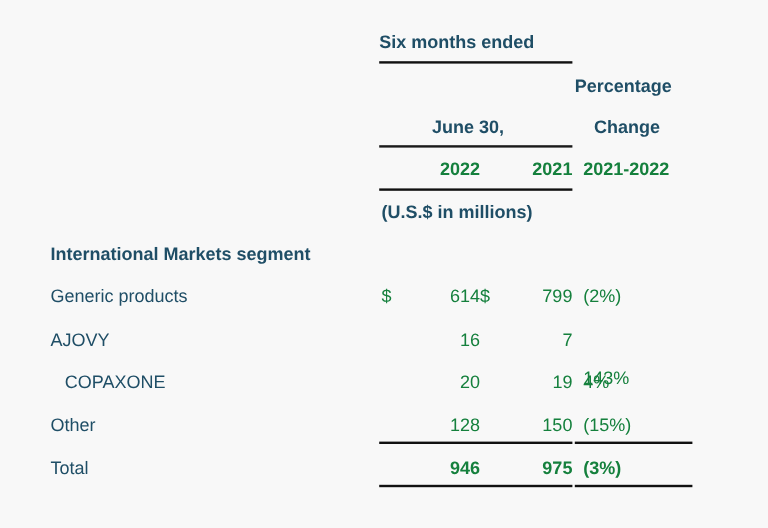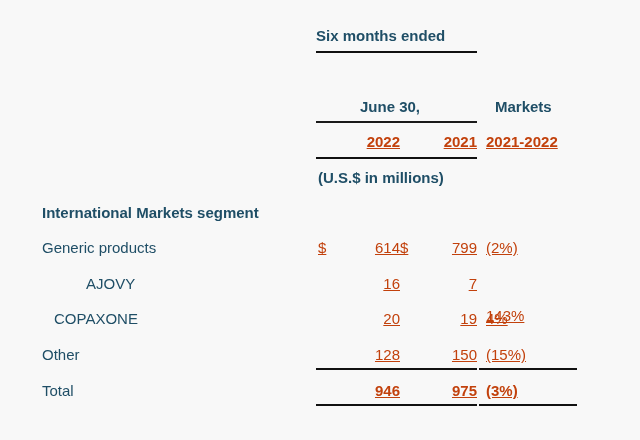--- a/index.html
+++ b/index.html
@@ -29,23 +29,22 @@
     line-height: 1;
     color: #1f4e66;
   }
   .bold { font-weight: bold; }
 
   .num {
     position: absolute;
     white-space: nowrap;
     font-size: 15px;
     line-height: 1;
-    color: #c2410c;
+    color: #15803d;
     text-align: right;
-    text-decoration: underline;
   }
 
   
   .col2022 { right: 240px; }   
   .col2021 { right: 163px; }   
   .colpct  { left: 486px; text-align: left; }
 
   .cur-left  { left: 318px; }
   .cur-after { left: 400px; }
 
@@ -66,21 +65,22 @@
   .span-pct   { left: 479px; width: 98px; }   
 </style>
 </head>
 <body>
 
 <div class="sheet">
 
   <div class="lbl bold" style="left:316px; top:28px;">Six months ended</div>
   <div class="rule span-mid" style="top:51px;"></div>
 
-  <div class="lbl bold" style="left:495px; top:99px;">Markets</div>
+  <div class="lbl bold" style="left:479px; top:65px;">Percentage</div>
+  <div class="lbl bold" style="left:495px; top:99px;">Change</div>
 
   <div class="lbl bold" style="left:360px; top:99px;">June 30,</div>
   <div class="rule-thin span-mid" style="top:121px;"></div>
 
   <div class="num bold col2022" style="top:134px;">2022</div>
   <div class="num bold col2021" style="top:134px;">2021</div>
   <div class="num bold colpct" style="top:134px;text-align:center;">2021-2022</div>
 
   <div class="rule span-mid" style="top:157px;"></div>
 
@@ -88,21 +88,21 @@
 
   <div class="lbl bold" style="left:42px; top:205px;">International Markets segment</div>
 
   <div class="lbl" style="left:42px; top:240px;">Generic products</div>
   <div class="num cur-left" style="top:240px;">$</div>
   <div class="num col2022" style="top:240px;">614</div>
   <div class="num cur-after" style="top:240px;">$</div>
   <div class="num col2021" style="top:240px;">799</div>
   <div class="num colpct" style="top:240px;">(2%)</div>
 
-  <div class="lbl" style="left:42px; top:276px;margin-left:44px;">AJOVY</div>
+  <div class="lbl" style="left:42px; top:276px;">AJOVY</div>
   <div class="num col2022" style="top:276px;">16</div>
   <div class="num col2021" style="top:276px;">7</div>
   <div class="num colpct" style="top:276px;margin-top:32px;">143%</div>
 
   <div class="lbl" style="left:42px; top:311px;margin-left:12px;">COPAXONE</div>
   <div class="num col2022" style="top:311px;">20</div>
   <div class="num col2021" style="top:311px;">19</div>
   <div class="num colpct" style="top:311px;">4%</div>
 
   <div class="lbl" style="left:42px; top:347px;">Other</div>

